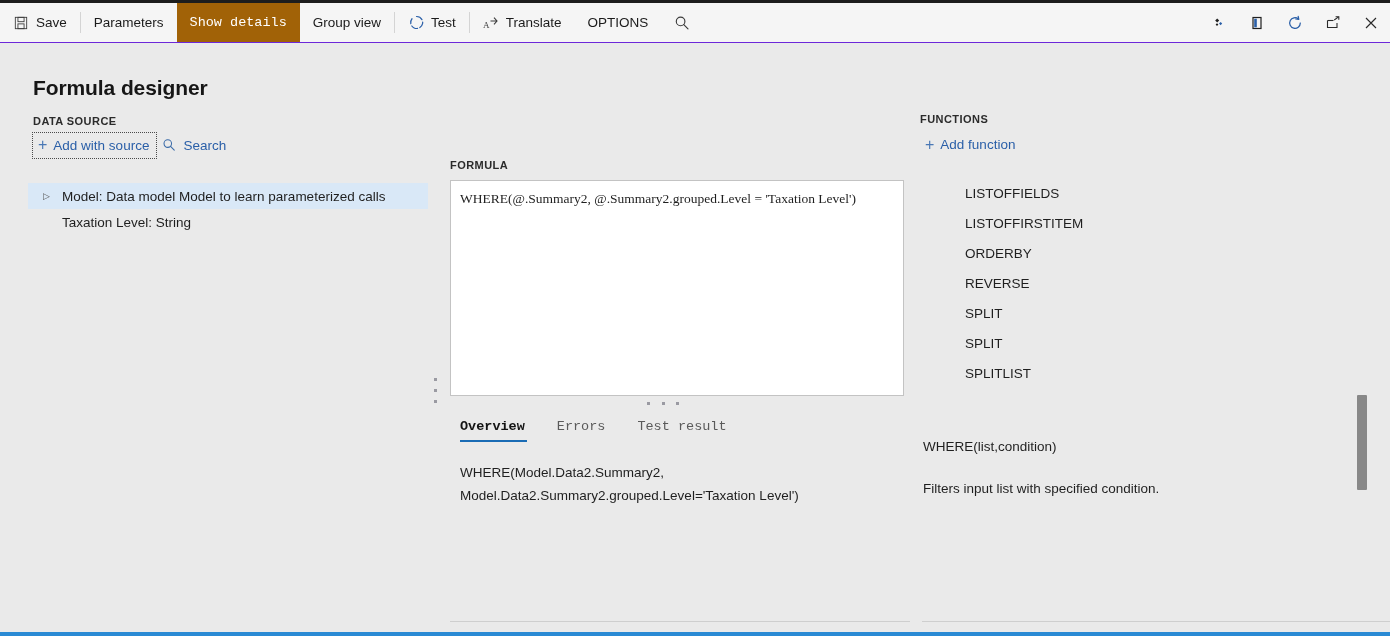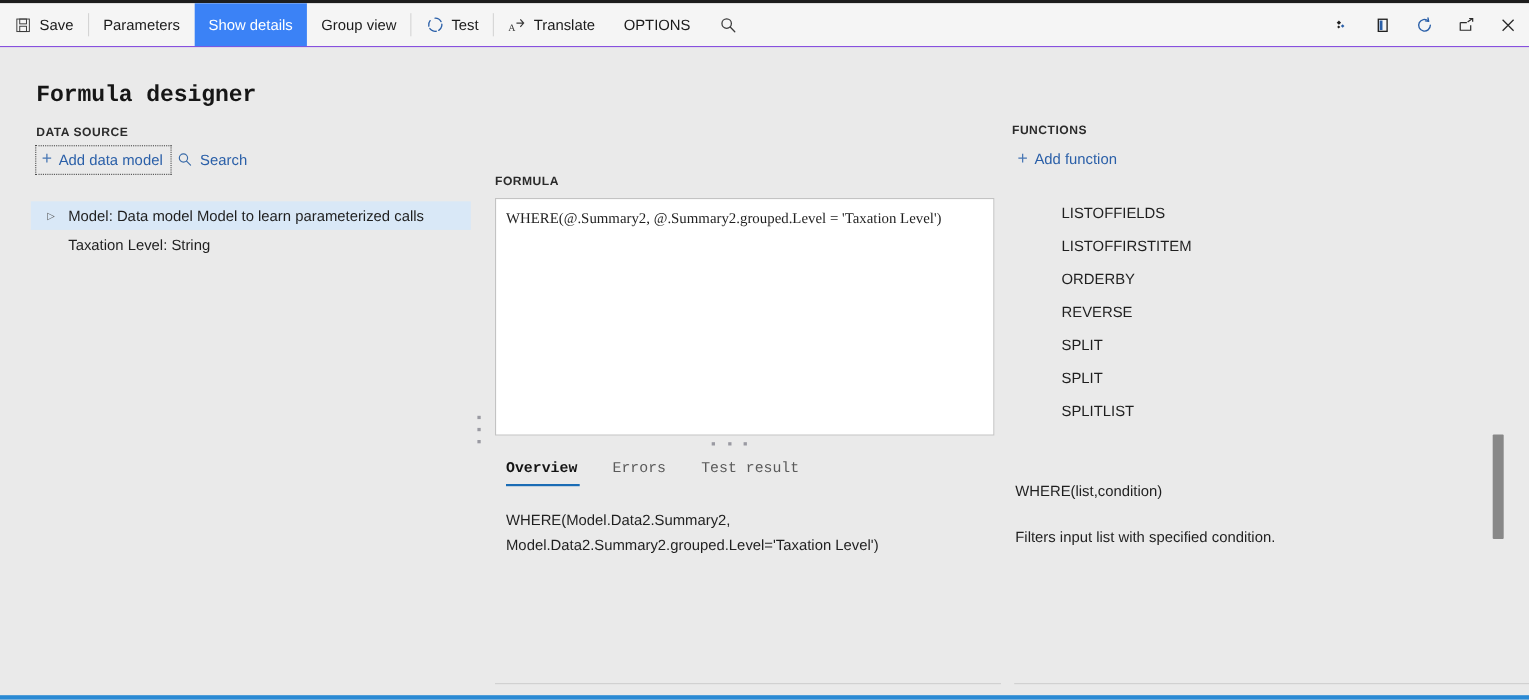--- a/index.html
+++ b/index.html
@@ -48,22 +48,23 @@
     gap: 7px;
     padding: 0 13px;
     font-size: 13.5px;
     color: #1b1b1b;
     cursor: default;
     white-space: nowrap;
     user-select: none;
   }
   .cmd-btn.active,
   .cmd-btn.active:hover {
-    background: #3b82f6;
+    background: #a16207;
     color: #ffffff;
+    font-family: Liberation Mono, monospace;
   }
   .cmd-sep {
     width: 1px;
     margin: 9px 0;
     background: #d4d4d4;
     flex: 0 0 1px;
   }
   .cmd-spacer { flex: 1 1 auto; }
   .cmd-icon {
     display: inline-flex;
@@ -92,21 +93,20 @@
     height: 593px;
     background: #eaeaea;
   }
   .page-title {
     position: absolute;
     left: 33px; top: 33px;
     font-size: 21px;
     font-weight: bold;
     color: #161616;
     letter-spacing: -0.1px;
-    font-family: Liberation Mono, monospace;
   }
   .section-label {
     font-size: 11px;
     font-weight: bold;
     color: #2b2b2b;
     letter-spacing: 0.45px;
   }
 
   
   .left-pane {
@@ -476,21 +476,21 @@
 
   <div class="page-title">Formula designer</div>
 
   <div class="left-pane">
 
     <div class="section-label ds-label">DATA SOURCE</div>
 
     <div class="ds-actions">
       <div class="link-btn focused">
         <span class="plus-ico">+</span>
-        <span>Add data model</span>
+        <span>Add with source</span>
       </div>
       <div class="link-btn">
         <span class="cmd-icon">
           <svg width="14" height="14" viewBox="0 0 16 16">
             <circle cx="6.6" cy="6.4" r="4.3" fill="none" stroke="#3a6ba8" stroke-width="1.2"></circle>
             <path d="M9.8 9.6 L14 13.9" stroke="#3a6ba8" stroke-width="1.2" fill="none" stroke-linecap="round"></path>
           </svg>
         </span>
         <span>Search</span>
       </div>

